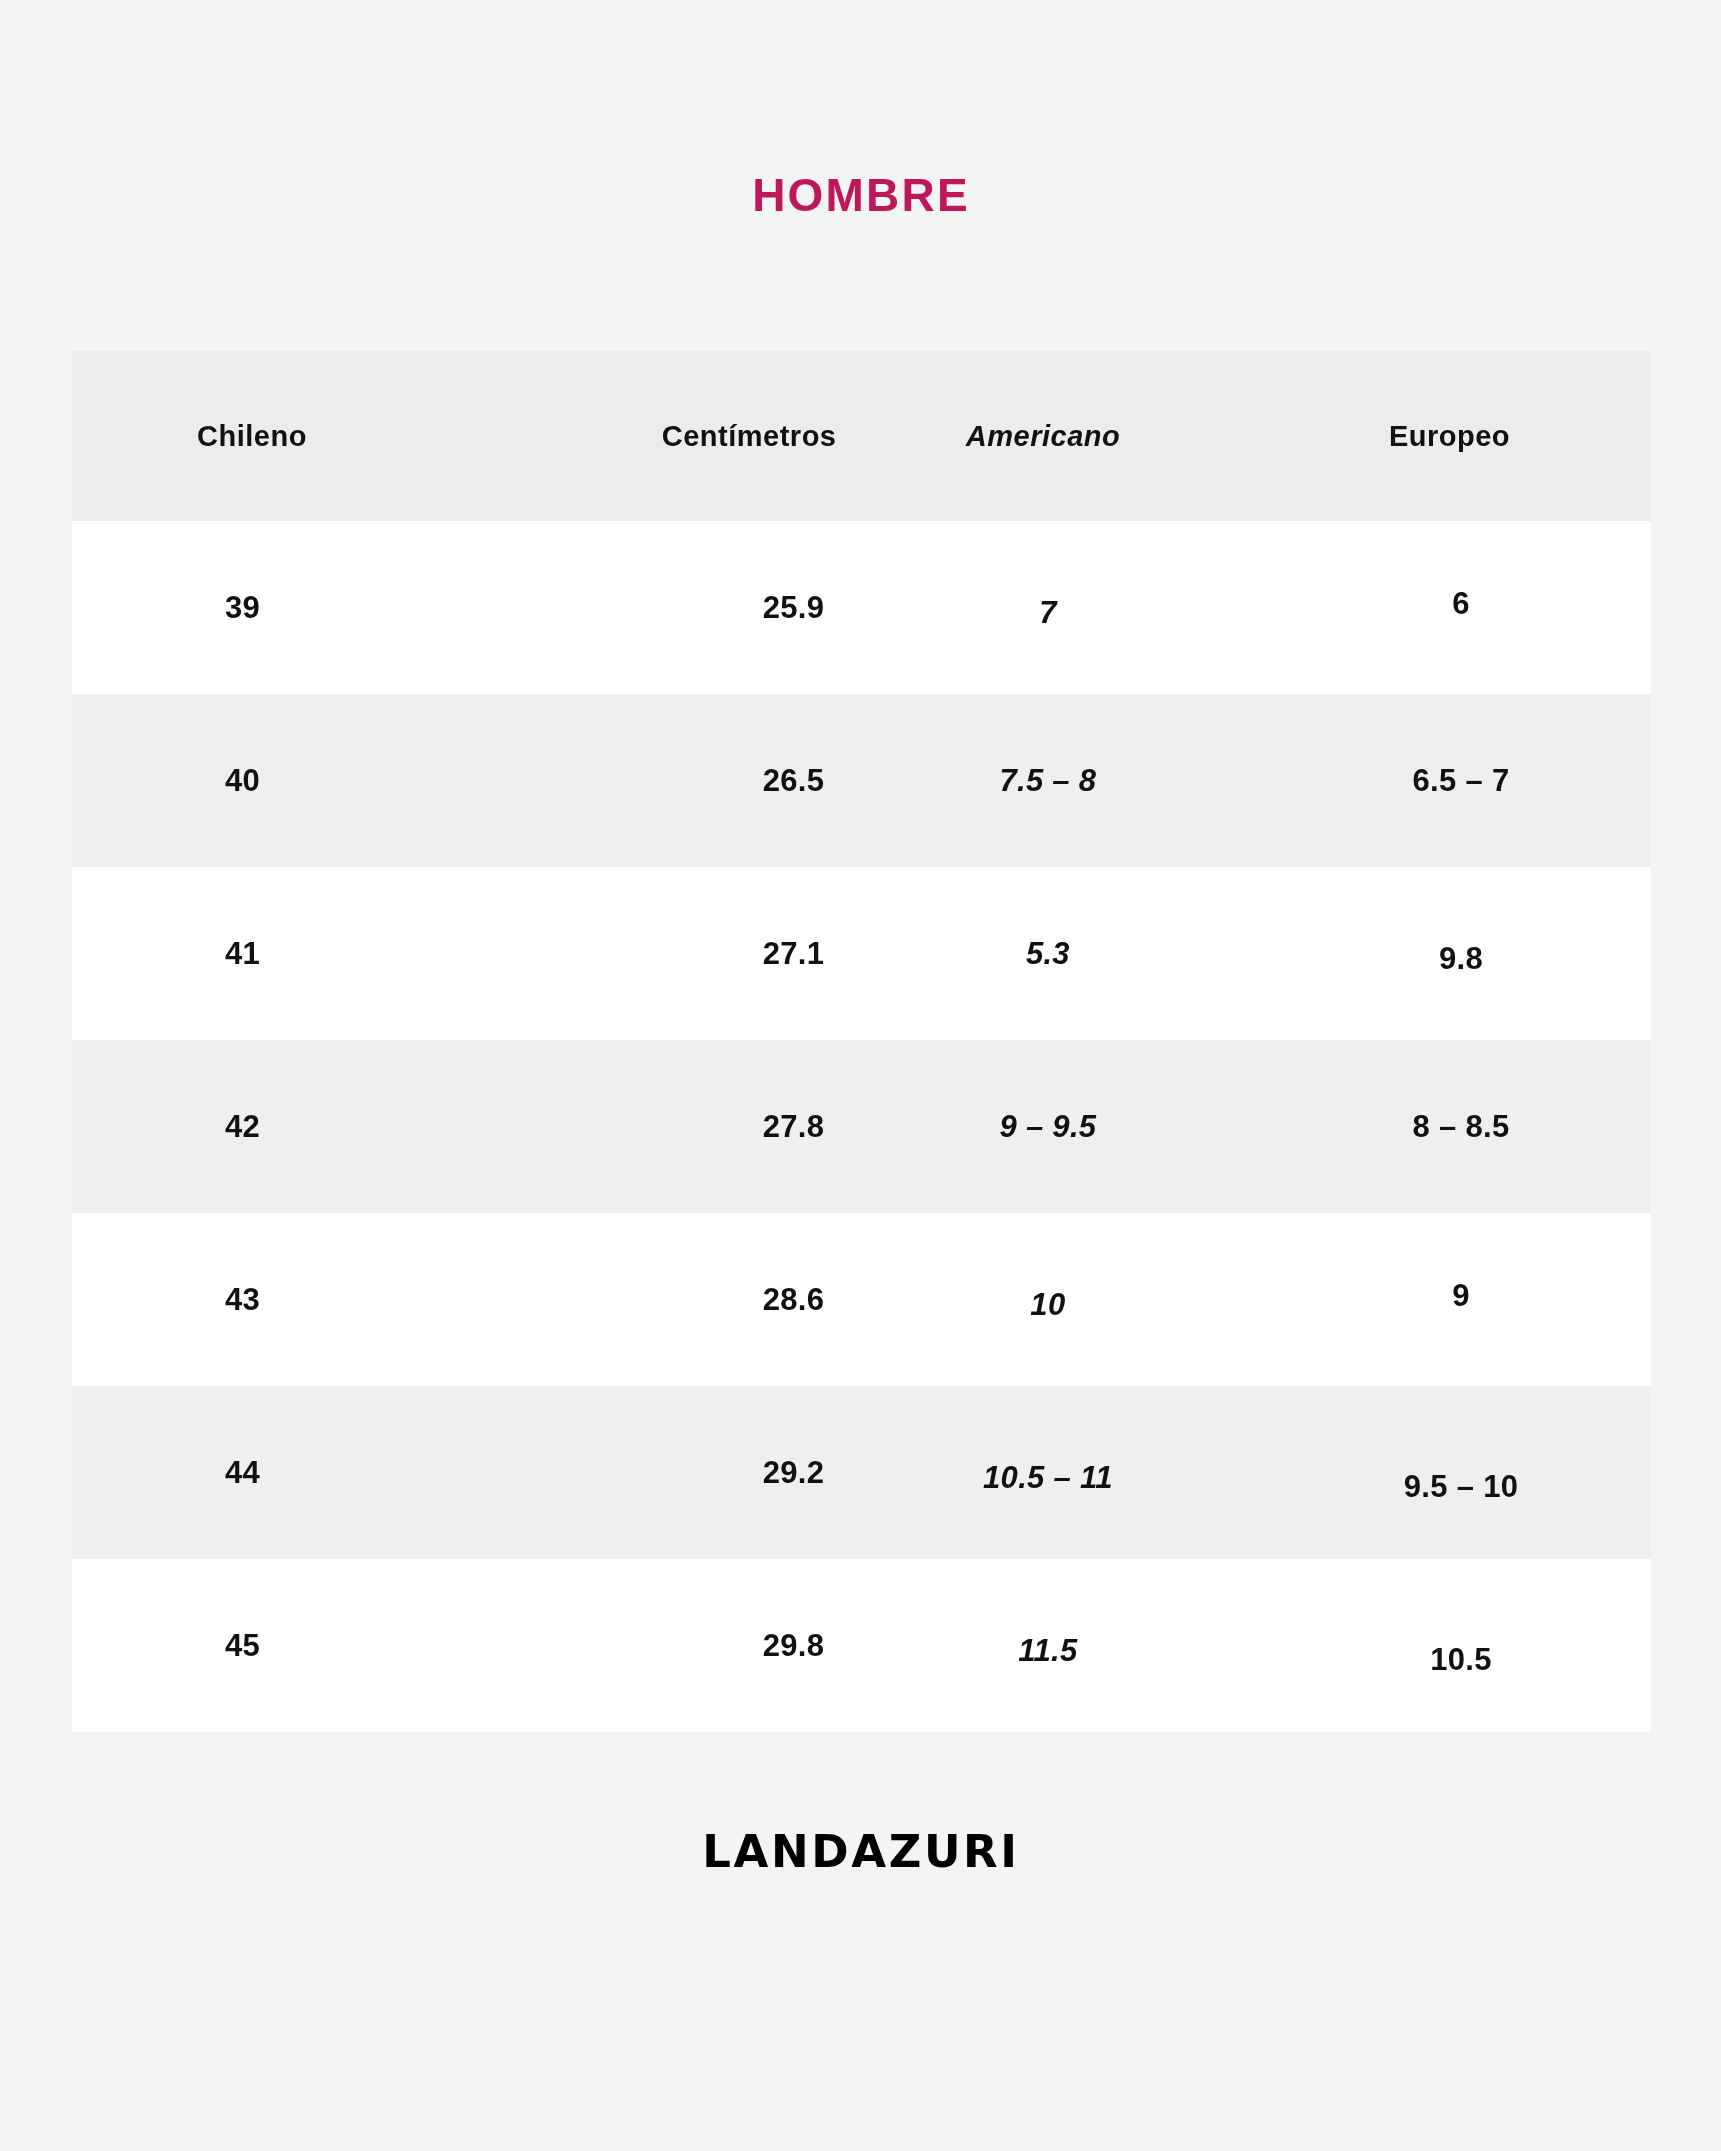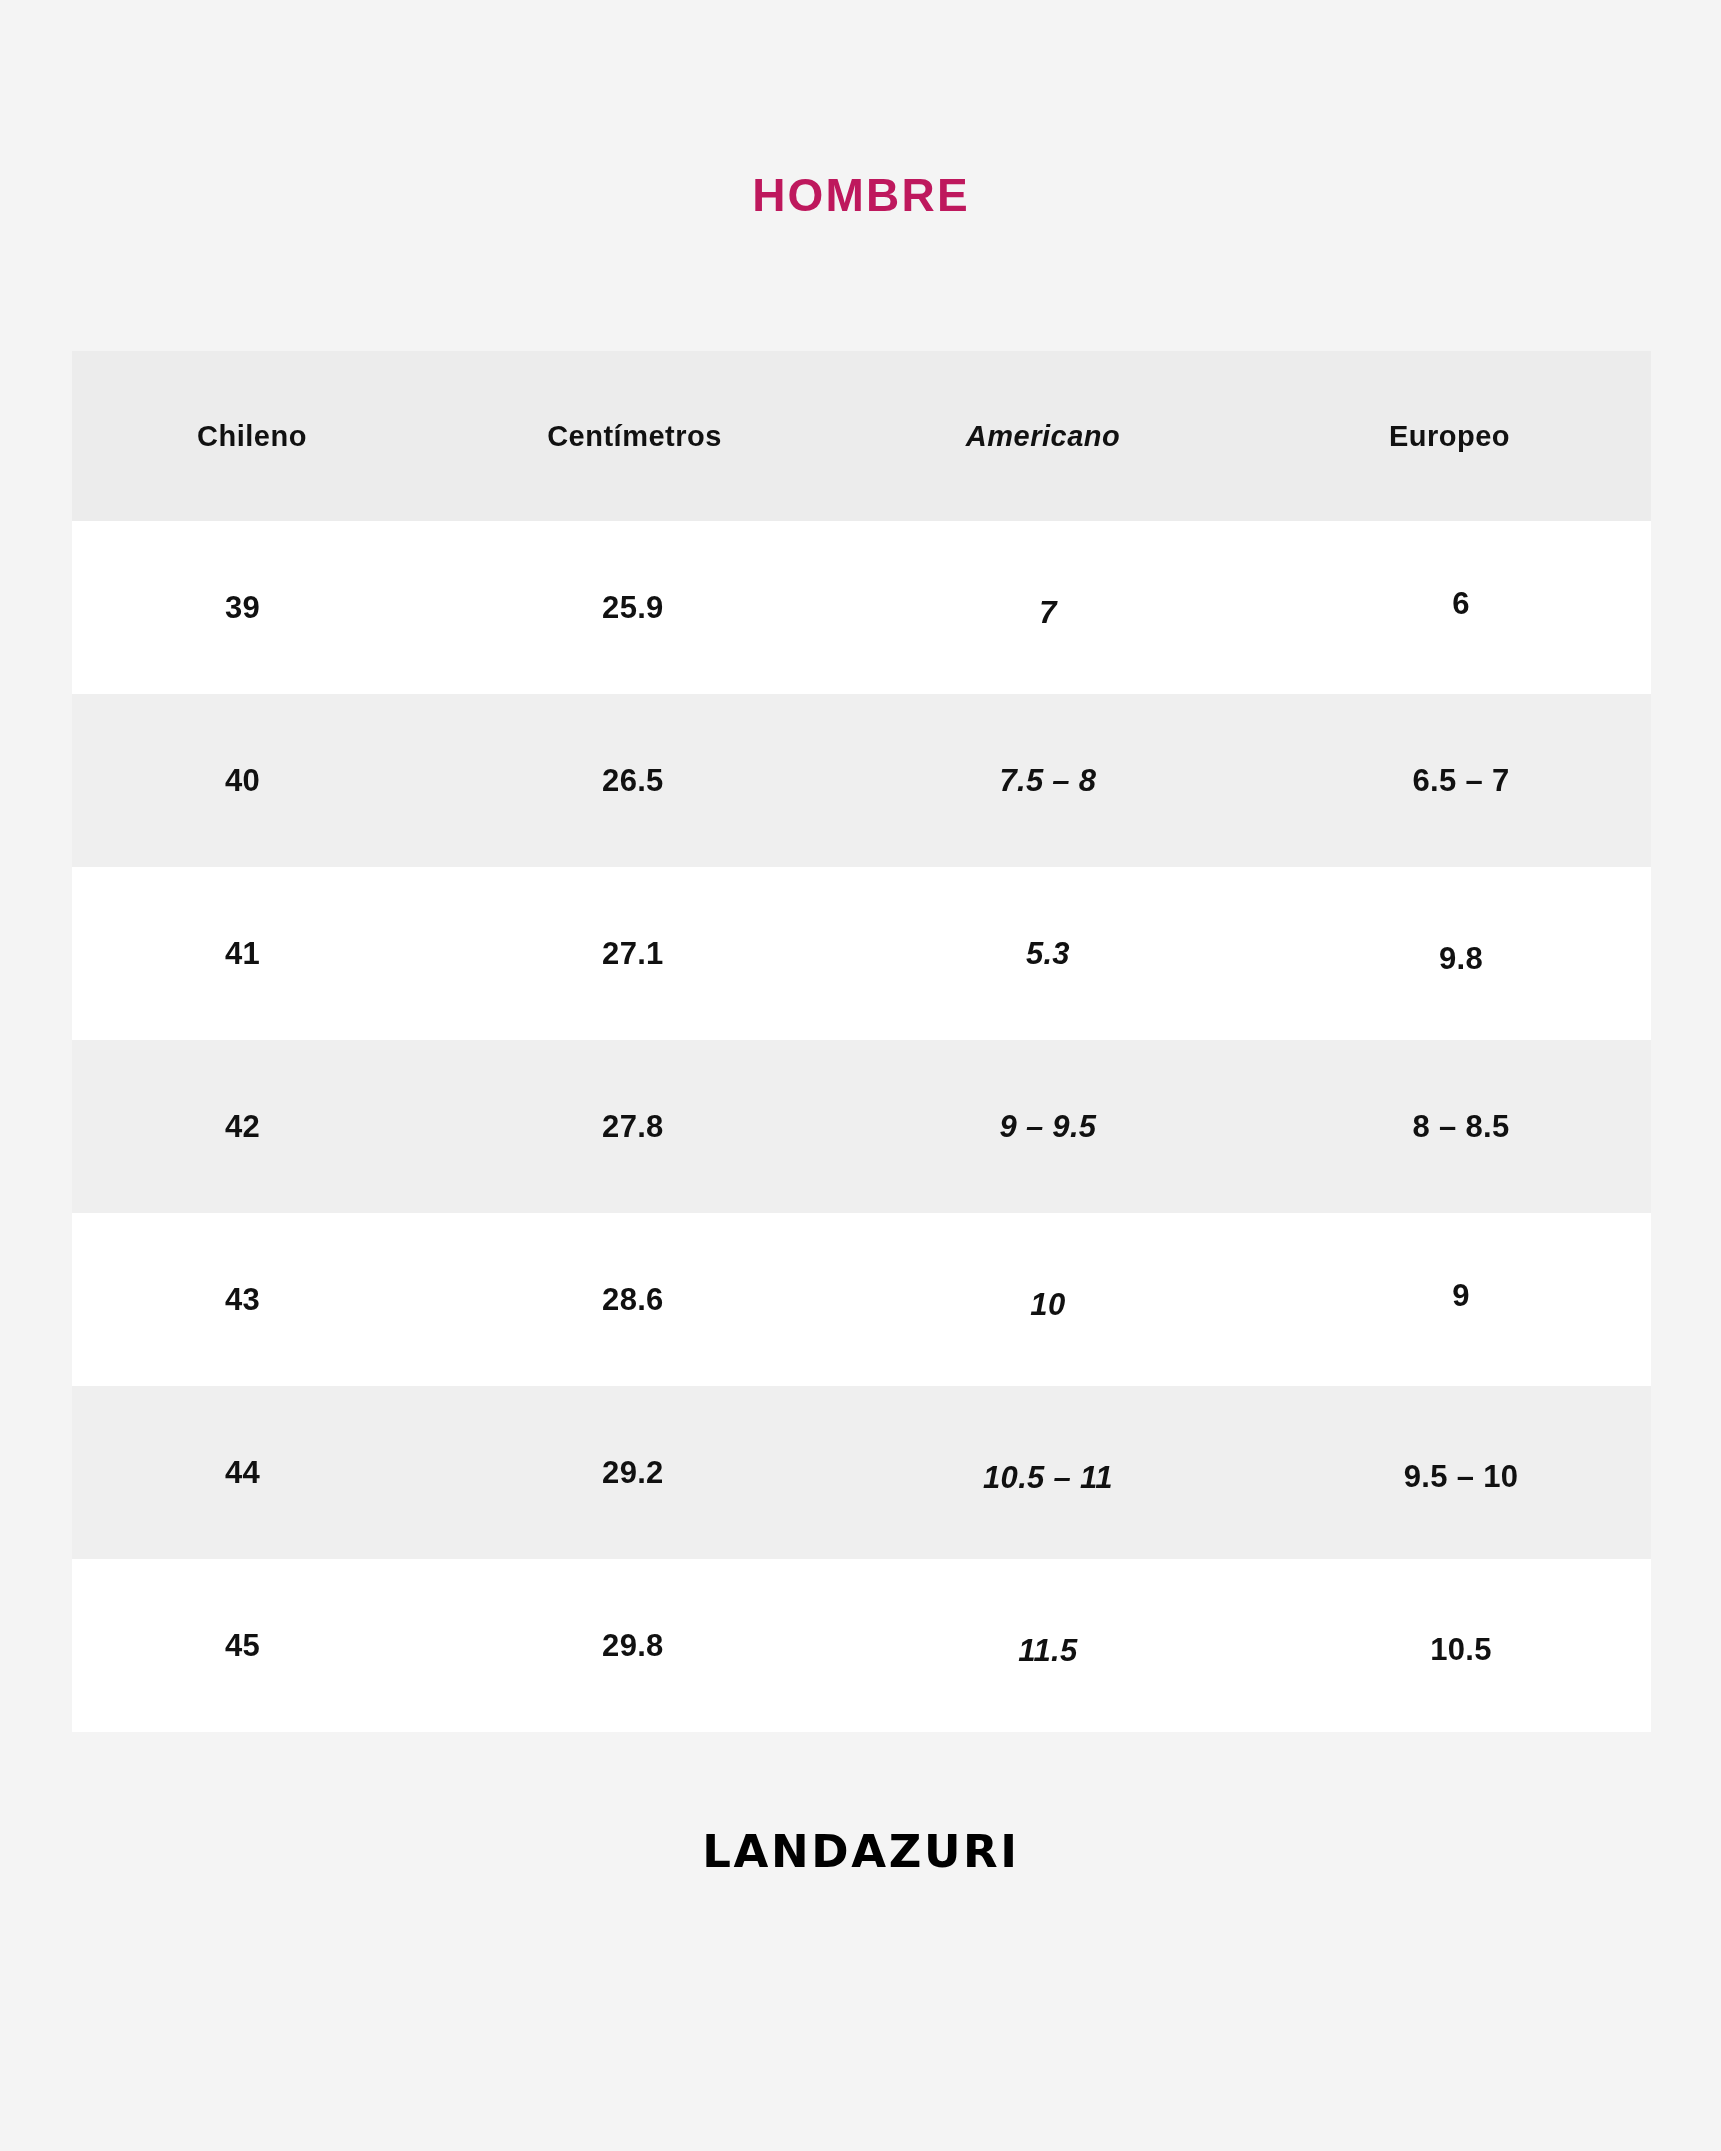--- a/index.html
+++ b/index.html
@@ -50,28 +50,28 @@
     color: #111111;
     text-align: center;
     letter-spacing: 0.3px;
   }
   .row.header .cell {
     font-size: 29px;
     font-weight: 700;
     letter-spacing: 0.5px;
   }
   .c0 { width: 361px; }
-  .c1 { width: 404px; }
+  .c1 { width: 404px; text-align: right; }
   .c2 { width: 413px; font-style: italic; }
   .c3 { width: 400px; }
 
   
   .j-up   { position: relative; top: -3.4px; }
   .j-down { position: relative; top: 5.2px; }
-  .j-down2{ position: relative; top: 4px; }
+  .j-down2{ position: relative; top: 14px; }
 
   .brand {
     margin-top: 93px;
     font-size: 45px;
     font-weight: 900;
     letter-spacing: 2.6px;
     color: #000000;
     text-align: center;
     font-family: "DejaVu Sans", sans-serif;
   }

